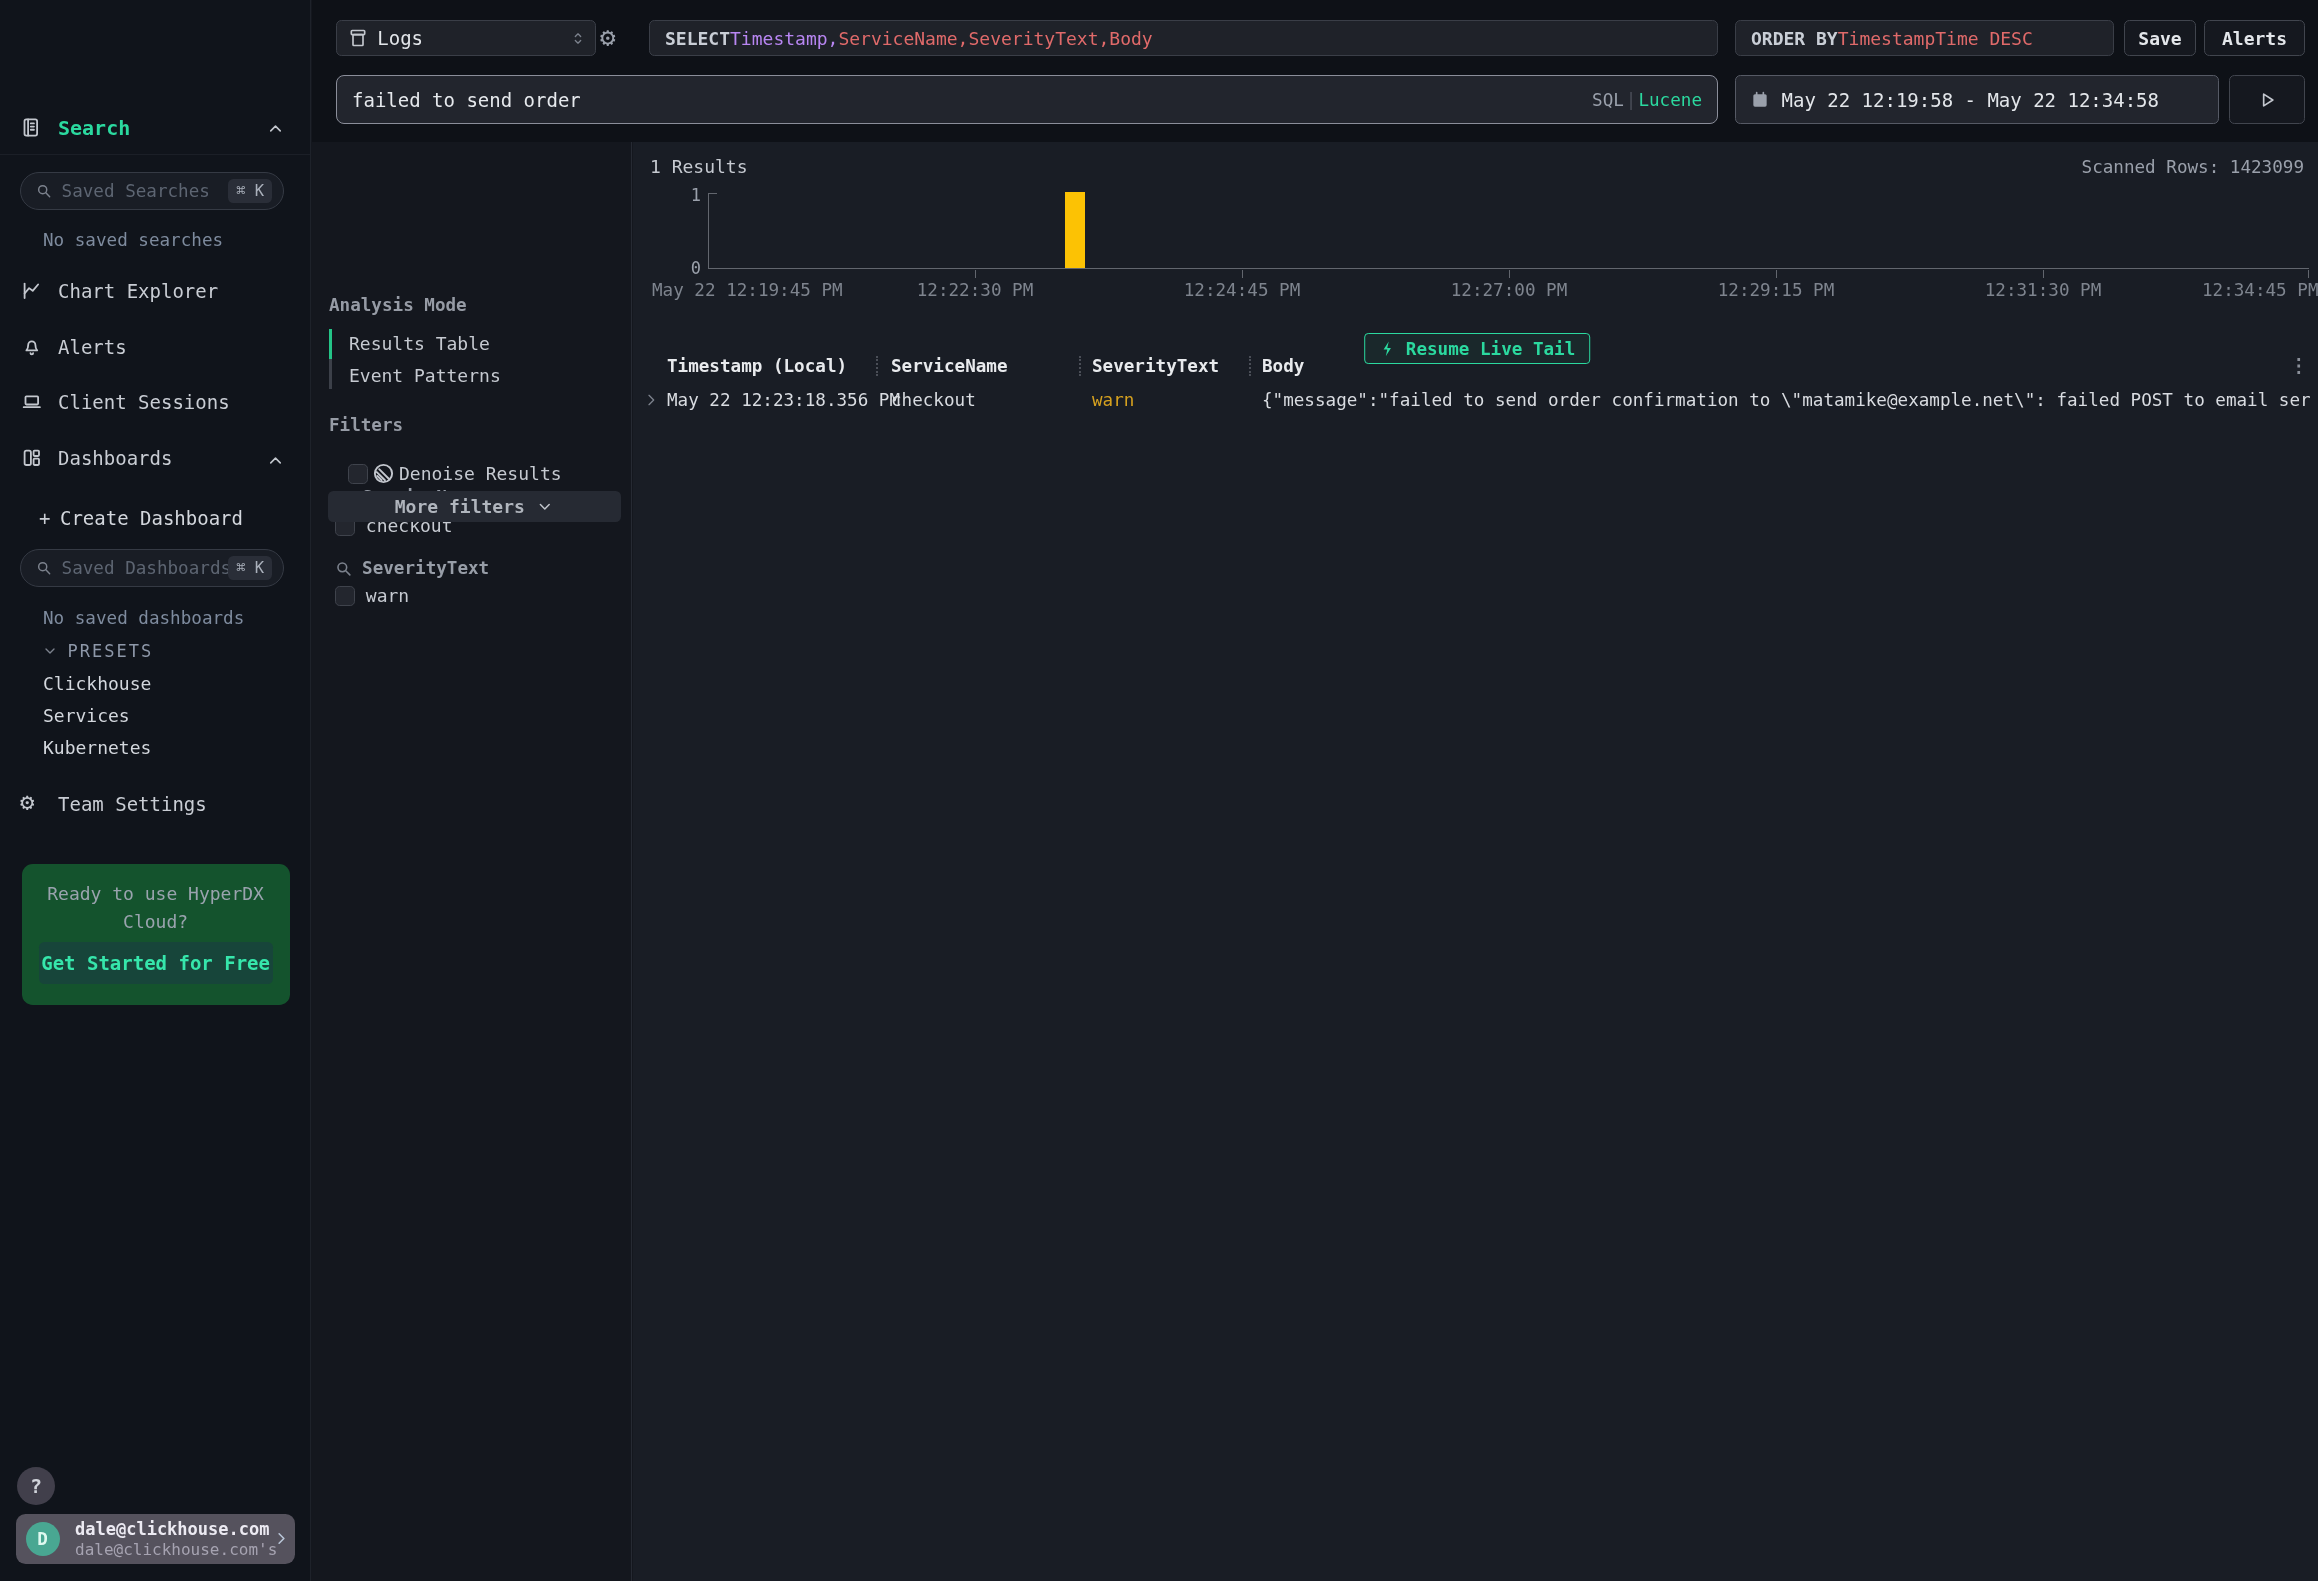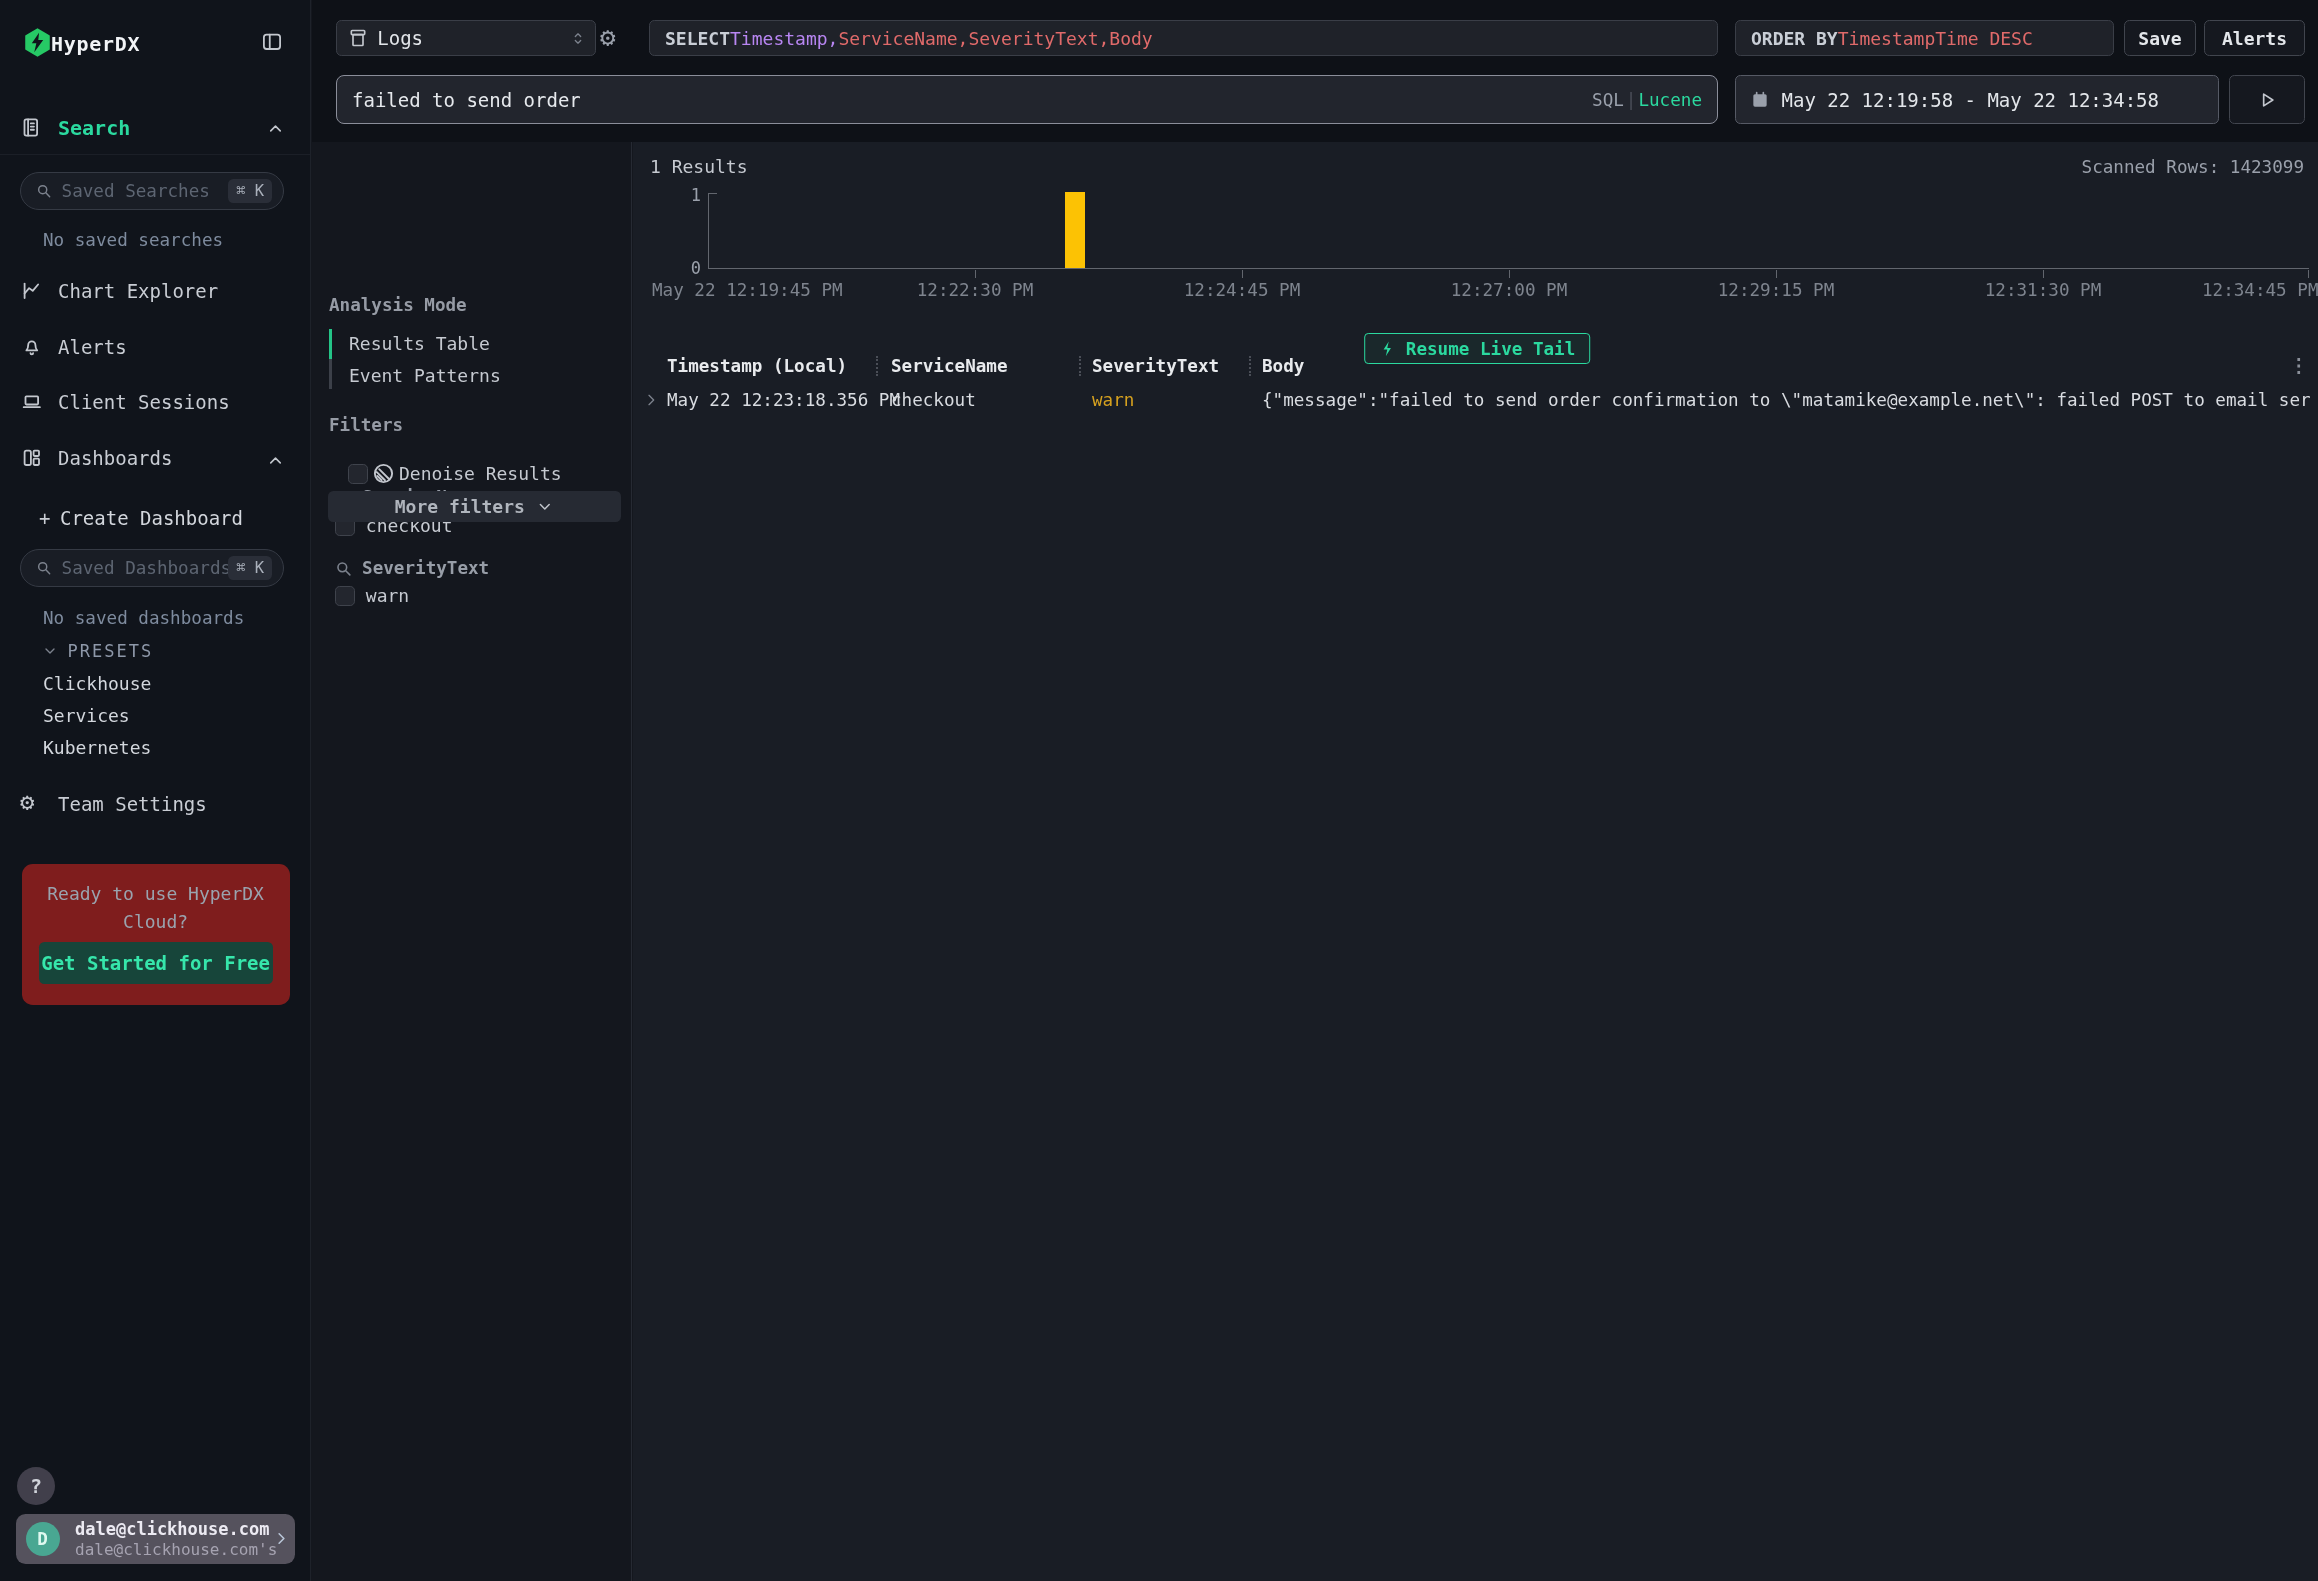--- a/index.html
+++ b/index.html
@@ -60,21 +60,21 @@
 
   .presets-head { position:absolute; left:42px; top:641px; display:flex; align-items:center; gap:9.5px; cursor:pointer; }
   .presets-head .lbl { font-size:17px; letter-spacing:2px; color:#8e98a9; }
   .preset-item { position:absolute; left:43px; font-size:18px; color:#d3d7dd; cursor:pointer; }
   .preset-0 { top:673px; } .preset-1 { top:705px; } .preset-2 { top:737px; }
 
   .team-settings { position:absolute; left:0; top:783px; width:100%; height:41px; cursor:pointer; }
   .team-settings .gear { position:absolute; left:20px; top:5.4px; font-size:24px; color:#c3c7ce; }
   .team-settings .lbl { position:absolute; left:58px; top:9.5px; font-size:19px; color:#c9cdd4; }
 
-  .cloud-card { position:absolute; left:21.6px; top:864px; width:268px; height:141px; background:#7f1d1d; border-radius:10.8px;text-decoration:underline; }
+  .cloud-card { position:absolute; left:21.6px; top:864px; width:268px; height:141px; background:#14532d; border-radius:10.8px;text-decoration:underline; }
   .cloud-card .l1 { position:absolute; top:19px; width:100%; text-align:center; font-size:18px; color:#9aa3ae; }
   .cloud-card .l2 { position:absolute; top:47px; width:100%; text-align:center; font-size:18px; color:#9aa3ae; }
   .cta { position:absolute; left:17px; top:78px; width:234px; height:42px; background:#17453a; border-radius:5.4px; border:none; color:#36e6ab; font-weight:bold; font-size:19px; font-family:inherit; cursor:pointer; }
 
   .help-btn { position:absolute; left:17px; top:1467px; width:38px; height:38px; border-radius:50%; background:#413f4b; color:#d0d3da; font-size:20px; font-weight:bold; display:flex; align-items:center; justify-content:center; cursor:pointer; }
 
   .user-card { position:absolute; left:16px; top:1514px; width:279px; height:50px; background:#55525d; border-radius:9.5px; cursor:pointer; }
   .avatar { position:absolute; left:9.5px; top:8px; width:34px; height:34px; border-radius:50%; background:#49a792; color:#dff9f0; font-weight:bold; font-size:17.6px; display:flex; align-items:center; justify-content:center; }
   .user-email { position:absolute; left:59px; top:5.4px; font-size:17px; font-weight:bold; color:#eceaf2; white-space:nowrap; }
   .user-sub   { position:absolute; left:59px; top:26px; font-size:16px; color:#a6a3b1; white-space:nowrap; }
@@ -159,35 +159,20 @@
   .sev-warn { color:#d6a11f; }
 
   .endbox { position:absolute; left:2px; right:1.4px; top:296px; height:75px; background:#232732; border-radius:10.8px; display:flex; align-items:center; justify-content:center; }
   .endbox .lbl { font-size:19px; font-weight:bold; color:#e6e9ed; }
 </style>
 </head>
 <body>
 
 <div id="sidebar">
 
-  <div class="logo-row">
-    <span class="ico logo-mark">
-      <svg width="31" height="31" viewBox="0 0 24 24">
-        <path d="M12 1 21.5 6.5 V17.5 L12 23 2.5 17.5 V6.5 Z" fill="#26c965" stroke="none"></path>
-        <path d="M13.2 4.5 7.6 12.6 h3.5 l-1.6 7 6.9-9.6 h-3.8 z" fill="#10141b" stroke="none"></path>
-      </svg>
-    </span>
-    <span class="brand">HyperDX</span>
-    <span class="ico collapse-btn">
-      <svg width="24" height="21.6" viewBox="0 0 24 24">
-          <rect x="3" y="4" width="18" height="16" rx="3"></rect>
-          <path d="M9.5 4v16"></path>
-        </svg>
-    </span>
-  </div>
 
   <div class="search-item">
     <span class="ico">
       <svg width="21.6" height="23" viewBox="0 0 24 24">
           <rect x="5" y="3" width="14" height="18" rx="2"></rect>
           <path d="M9 3v18M12 7.5h3.5M12 11h3.5M12 14.5h3.5"></path>
         </svg>
     </span>
     <span class="lbl">Search</span>
     <span class="ico chev">

